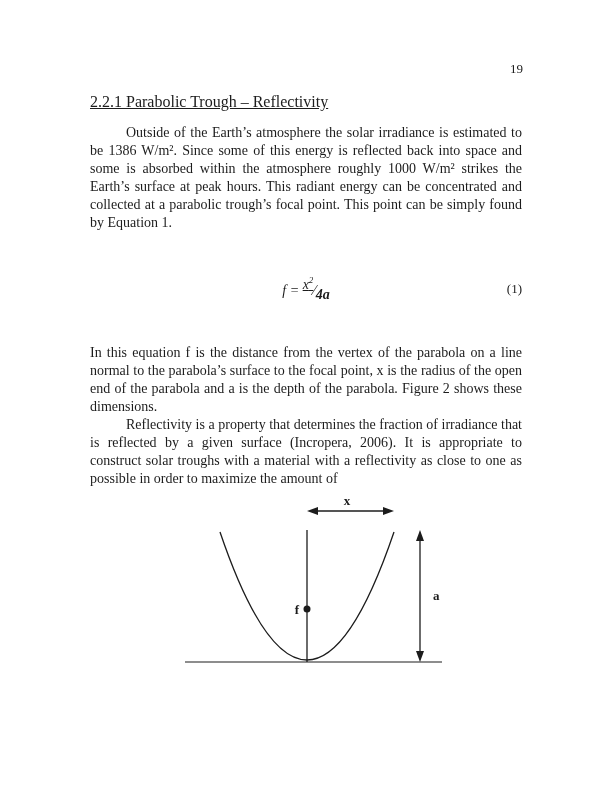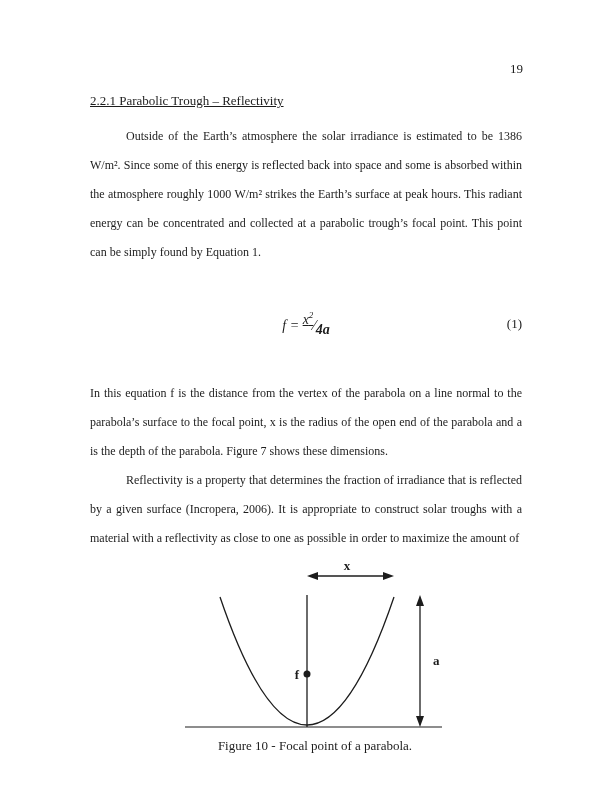--- a/index.html
+++ b/index.html
@@ -23,28 +23,28 @@
     right: 89px;
     font-size: 13px;
   }
   .content {
     position: absolute;
     top: 63px;
     left: 90px;
     width: 432px;
   }
   .heading {
-    font-size: 13px;
+    font-size: 16px;
     font-weight: normal;
     text-decoration: underline;
     margin: 0 0 13px 0;
   }
   p.body-par {
-    font-size: 12px;
-    line-height: 29px;
+    font-size: 14px;
+    line-height: 18px;
     text-align: justify;
     margin: 0;
   }
   p.indent {
     text-indent: 36px;
   }
   .equation-row {
     position: relative;
     height: 64px;
     margin: 25px 0 23px 0;
@@ -122,21 +122,21 @@
 
     <h2 class="heading">2.2.1 Parabolic Trough – Reflectivity</h2>
 
     <p class="body-par indent">Outside of the Earth’s atmosphere the solar irradiance is estimated to be 1386 W/m². Since some of this energy is reflected back into space and some is absorbed within the atmosphere roughly 1000 W/m² strikes the Earth’s surface at peak hours. This radiant energy can be concentrated and collected at a parabolic trough’s focal point. This point can be simply found by Equation 1.</p>
 
     <div class="equation-row">
       <span class="equation"><span>f = </span><span class="eq-up"><span>x</span><sup class="eq-exp">2</sup></span><span>⁄</span><span class="eq-down">4a</span></span>
       <span class="eq-number">(1)</span>
     </div>
 
-    <p class="body-par">In this equation f is the distance from the vertex of the parabola on a line normal to the parabola’s surface to the focal point, x is the radius of the open end of the parabola and a is the depth of the parabola. Figure 7 shows these dimensions.</p>
+    <p class="body-par">In this equation f is the distance from the vertex of the parabola on a line normal to the parabola’s surface to the focal point, x is the radius of the open end of the parabola and a is the depth of the parabola. Figure 2 shows these dimensions.</p>
 
     <p class="body-par indent">Reflectivity is a property that determines the fraction of irradiance that is reflected by a given surface (Incropera, 2006). It is appropriate to construct solar troughs with a material with a reflectivity as close to one as possible in order to maximize the amount of</p>
 
     <div class="figure-wrap">
       <svg class="fig-svg" width="432" height="178" viewBox="0 0 432 178">
 
         <line class="fig-thin" x1="95" y1="170" x2="352" y2="170"></line>
 
         <path class="fig-stroke" d="M130,40 Q217,296 304,40"></path>
 
@@ -149,17 +149,16 @@
 
         <circle class="fig-fill" cx="217" cy="117" r="3.5"></circle>
         <text class="fig-label" x="209" y="122" text-anchor="end">f</text>
 
         <line class="fig-stroke" x1="330" y1="47" x2="330" y2="161"></line>
         <polygon class="fig-fill" points="330,38 326,49 334,49"></polygon>
         <polygon class="fig-fill" points="330,170 326,159 334,159"></polygon>
         <text class="fig-label" x="343" y="108">a</text>
       </svg>
 
-      <div class="caption">Figure 10 - Focal point of a parabola.</div>
     </div>
 
   </div>
 </div>
 
 </body></html>

